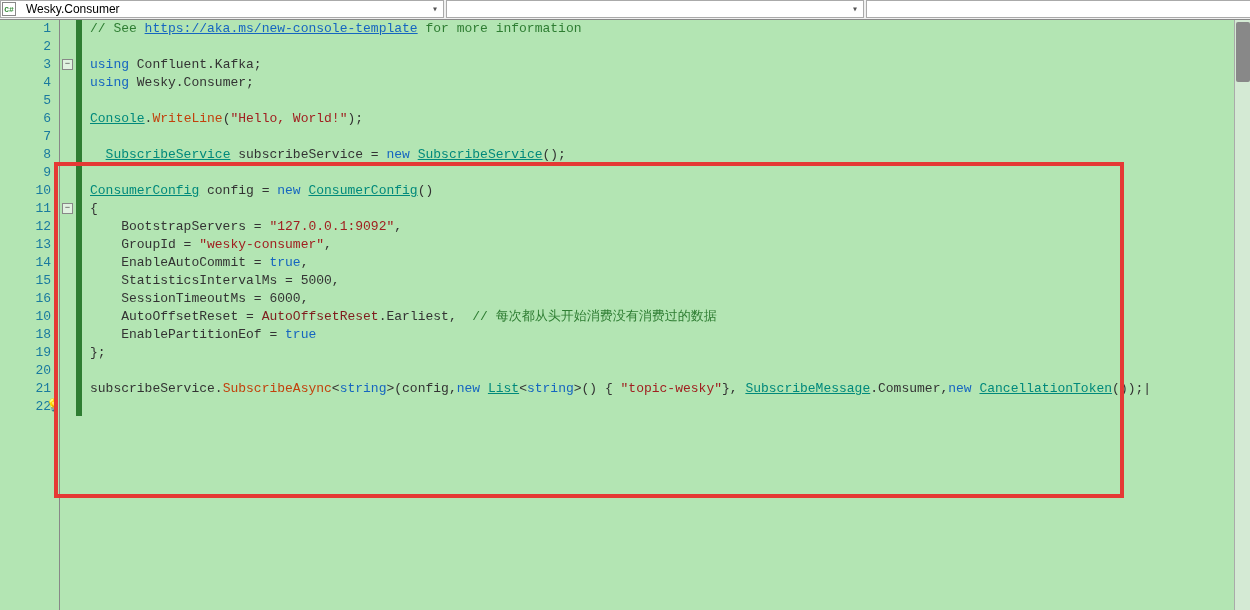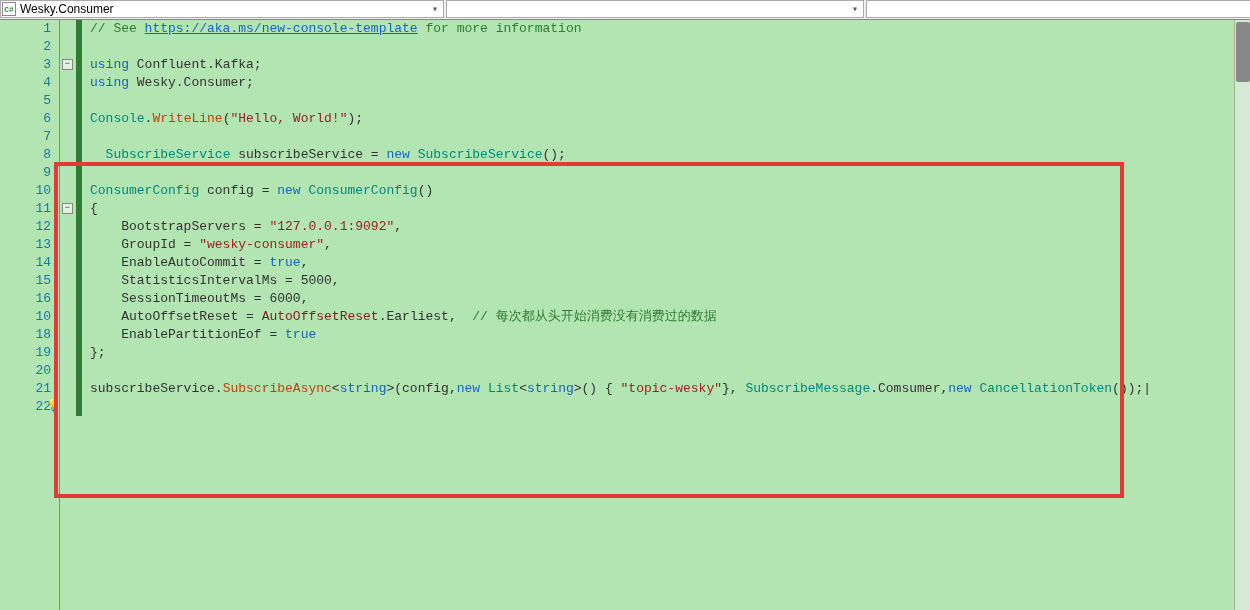--- a/index.html
+++ b/index.html
@@ -41,21 +41,21 @@
       color: #388e3c;
       display: flex;
       align-items: center;
       justify-content: center;
       font-weight: bold;
     }
     .dropdown {
       border: none;
       background: transparent;
       font-size: 12px;
-      padding: 0 3px;
+      padding: 0 9px;
       outline: none;
     }
     .dropdown.first { width: 410px; }
     .dropdown.second { width: 400px; }
     .dropdown.third { width: 390px; }
     .dd-arrow {
       width: 16px;
       text-align: center;
       font-size: 10px;
       color: #555;
@@ -119,21 +119,21 @@
     }
     .code-line {
       height: 18px;
       line-height: 18px;
       white-space: pre;
       color: #333;
     }
     .c-comment { color: #2e7d32; }
     .c-link { color: #1565c0; text-decoration: underline; }
     .c-keyword { color: #1565c0; }
-    .c-type { color: #00897b; }
+    .c-type { color: #00897b; text-decoration: underline; }
     .c-string { color: #a02020; }
     .c-method { color: #c2410c; }
     .c-enum { color: #7f1d1d; }
     .red-box {
       position: absolute;
       border: 4px solid #e53935;
       pointer-events: none;
     }
     .scrollbar-v {
       position: absolute;

